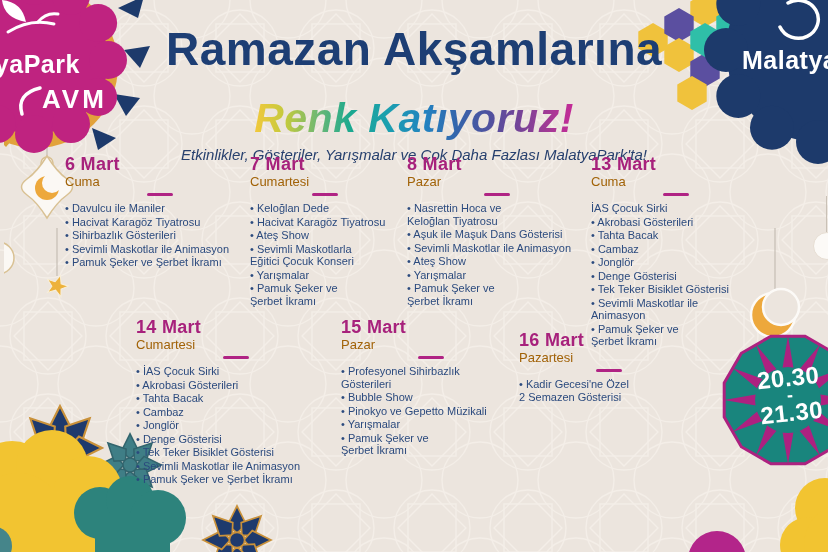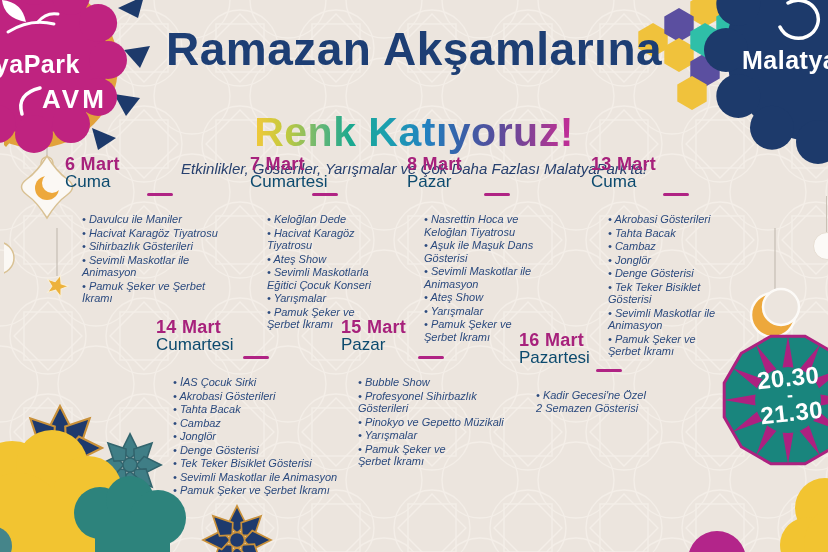--- a/index.html
+++ b/index.html
@@ -10,33 +10,33 @@
   }
   .bg-pattern{position:absolute;left:0;top:0;z-index:0;}
   .deco{position:absolute;z-index:1;}
   .badge{position:absolute;z-index:3;}
   .badge-text{position:absolute;z-index:4;color:#fff;font-weight:bold;white-space:nowrap;}
 
   
   .header{position:absolute;left:0;top:24px;width:828px;text-align:center;z-index:2;}
   .header h1{margin:0;font-size:46px;line-height:50px;font-weight:bold;color:#1d3e74;letter-spacing:.5px;}
   .header h2{
-    margin:18px 0 0;font-size:41px;line-height:44px;font-weight:bold;letter-spacing:.5px;
+    margin:4px 0 0;font-size:41px;line-height:44px;font-weight:bold;letter-spacing:.5px;
     display:inline-block;
     background:linear-gradient(90deg,#f3c83b 0%,#c2ca3e 10%,#6db873 20%,#1ba98f 30%,#1b9fb0 42%,#2381c0 54%,#3563aa 64%,#51509e 74%,#7a4397 84%,#a33a95 92%,#c62a97 100%);
-    -webkit-background-clip:text;background-clip:text;color:transparent;
+    -webkit-background-clip:text;background-clip:text;color:transparent;font-style:italic;
   }
   .header p{margin:6px 0 0;font-size:15px;color:#27406e;font-style:italic;}
 
   
   .event-col{position:absolute;z-index:2;text-align:left;}
   .event-col h3{margin:0;font-size:18px;line-height:18px;font-weight:bold;color:#a7217c;letter-spacing:.3px;}
-  .event-col .day{margin-top:1px;font-size:17px;line-height:15px;color:#0c4a6e;}
+  .event-col .day{margin-top:1px;font-size:13px;line-height:15px;color:#a16207;}
   .event-col .rule{width:26px;height:3px;border-radius:2px;background:#b02384;margin:4px auto 6px;}
-  .event-col ul{list-style:none;margin:17px;padding:0;font-style:italic;}
+  .event-col ul{list-style:none;margin:0;padding:0;}
   .event-col li{white-space:pre-line;font-size:11px;line-height:12.5px;color:#2b4a7e;margin:0 0 1px;}
 
   
   .logo-left-name{left:-14px;top:50px;font-size:25px;letter-spacing:.5px;}
   .logo-left-sub{left:42px;top:84px;font-size:26px;letter-spacing:3px;text-align:right;}
   .logo-right-name{left:742px;top:46px;font-size:25px;letter-spacing:.5px;}
 
   
   .time-text{
     position:absolute;left:740px;top:366px;width:100px;z-index:4;text-align:center;
@@ -298,34 +298,35 @@
         <li>• Pamuk Şeker ve
 Şerbet İkramı</li>
       </ul>
   </section>
 
   <section class="event-col" style="left:591px;top:155px;width:170px">
     <h3>13 Mart</h3>
     <div class="day">Cuma</div>
     <div class="rule"></div>
     <ul>
+        <li>İAS Çocuk Sirki</li>
         <li>• Akrobasi Gösterileri</li>
         <li>• Tahta Bacak</li>
         <li>• Cambaz</li>
         <li>• Jonglör</li>
         <li>• Denge Gösterisi</li>
         <li>• Tek Teker Bisiklet Gösterisi</li>
         <li>• Sevimli Maskotlar ile
 Animasyon</li>
         <li>• Pamuk Şeker ve
 Şerbet İkramı</li>
       </ul>
   </section>
 
-  <section class="event-col" style="left:156px;top:318px;width:200px">
+  <section class="event-col" style="left:136px;top:318px;width:200px">
     <h3>14 Mart</h3>
     <div class="day">Cumartesi</div>
     <div class="rule"></div>
     <ul>
         <li>• İAS Çocuk Sirki</li>
         <li>• Akrobasi Gösterileri</li>
         <li>• Tahta Bacak</li>
         <li>• Cambaz</li>
         <li>• Jonglör</li>
         <li>• Denge Gösterisi</li>
@@ -333,23 +334,23 @@
         <li>• Sevimli Maskotlar ile Animasyon</li>
         <li>• Pamuk Şeker ve Şerbet İkramı</li>
       </ul>
   </section>
 
   <section class="event-col" style="left:341px;top:318px;width:180px">
     <h3>15 Mart</h3>
     <div class="day">Pazar</div>
     <div class="rule"></div>
     <ul>
-        <li>• Bubble Show</li>
         <li>• Profesyonel Sihirbazlık
 Gösterileri</li>
+        <li>• Bubble Show</li>
         <li>• Pinokyo ve Gepetto Müzikali</li>
         <li>• Yarışmalar</li>
         <li>• Pamuk Şeker ve
 Şerbet İkramı</li>
       </ul>
   </section>
 
   <section class="event-col" style="left:519px;top:331px;width:180px">
     <h3>16 Mart</h3>
     <div class="day">Pazartesi</div>

